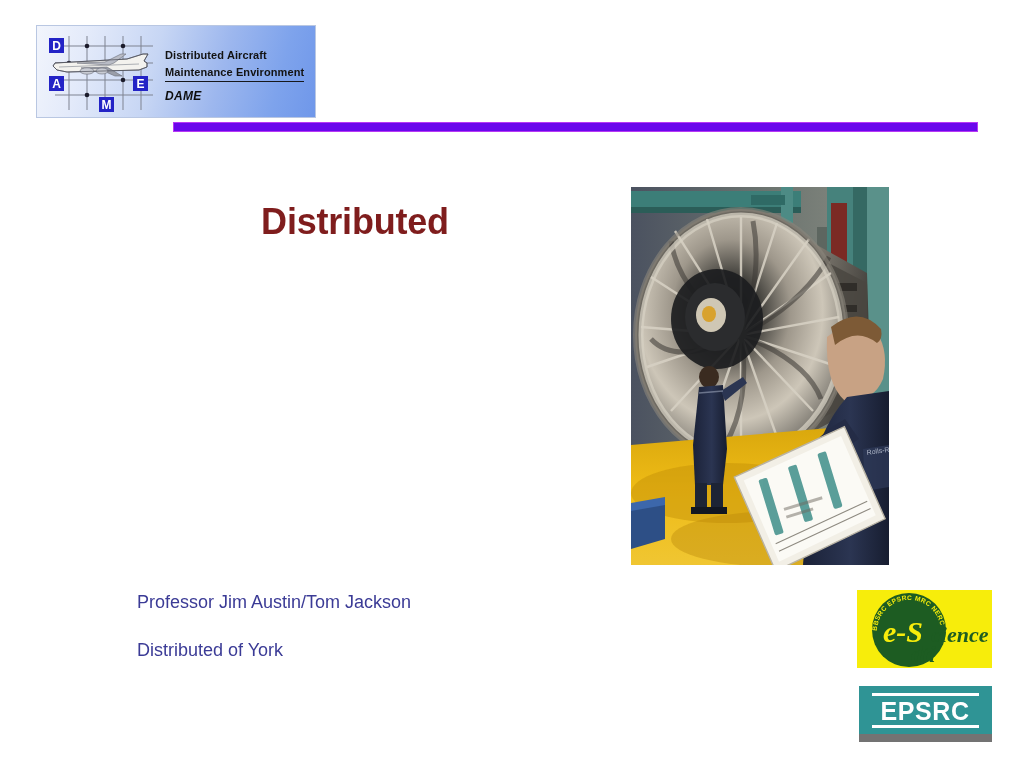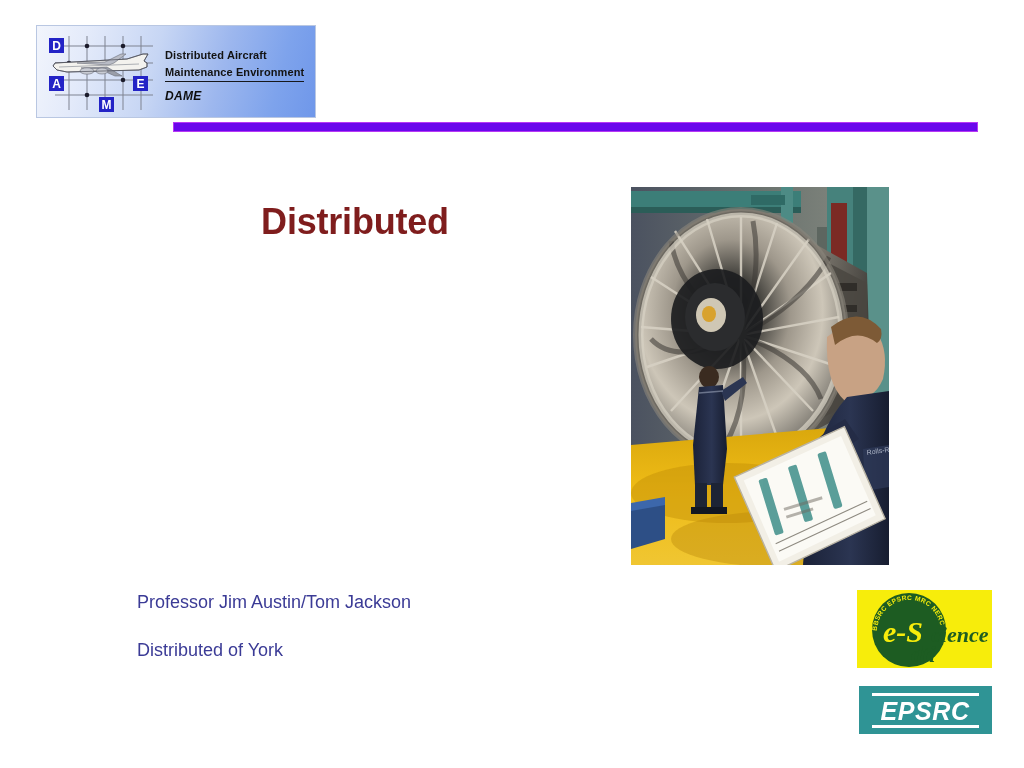--- a/index.html
+++ b/index.html
@@ -133,24 +133,23 @@
     overflow: hidden;
   }
   #escience-logo svg { display: block; }
 
   
   #epsrc-logo {
     position: absolute;
     left: 859px;
     top: 686px;
     width: 133px;
-    height: 48px;
+    height: 56px;
     background: #737373;
     overflow: hidden;
-    font-style: italic;
   }
   #epsrc-logo svg { display: block; }
 </style>
 </head>
 <body>
 
 <div id="dame-logo">
 
   <div id="dame-grid-art">
     <svg width="112" height="82" viewBox="0 0 112 82" xmlns="http://www.w3.org/2000/svg">

